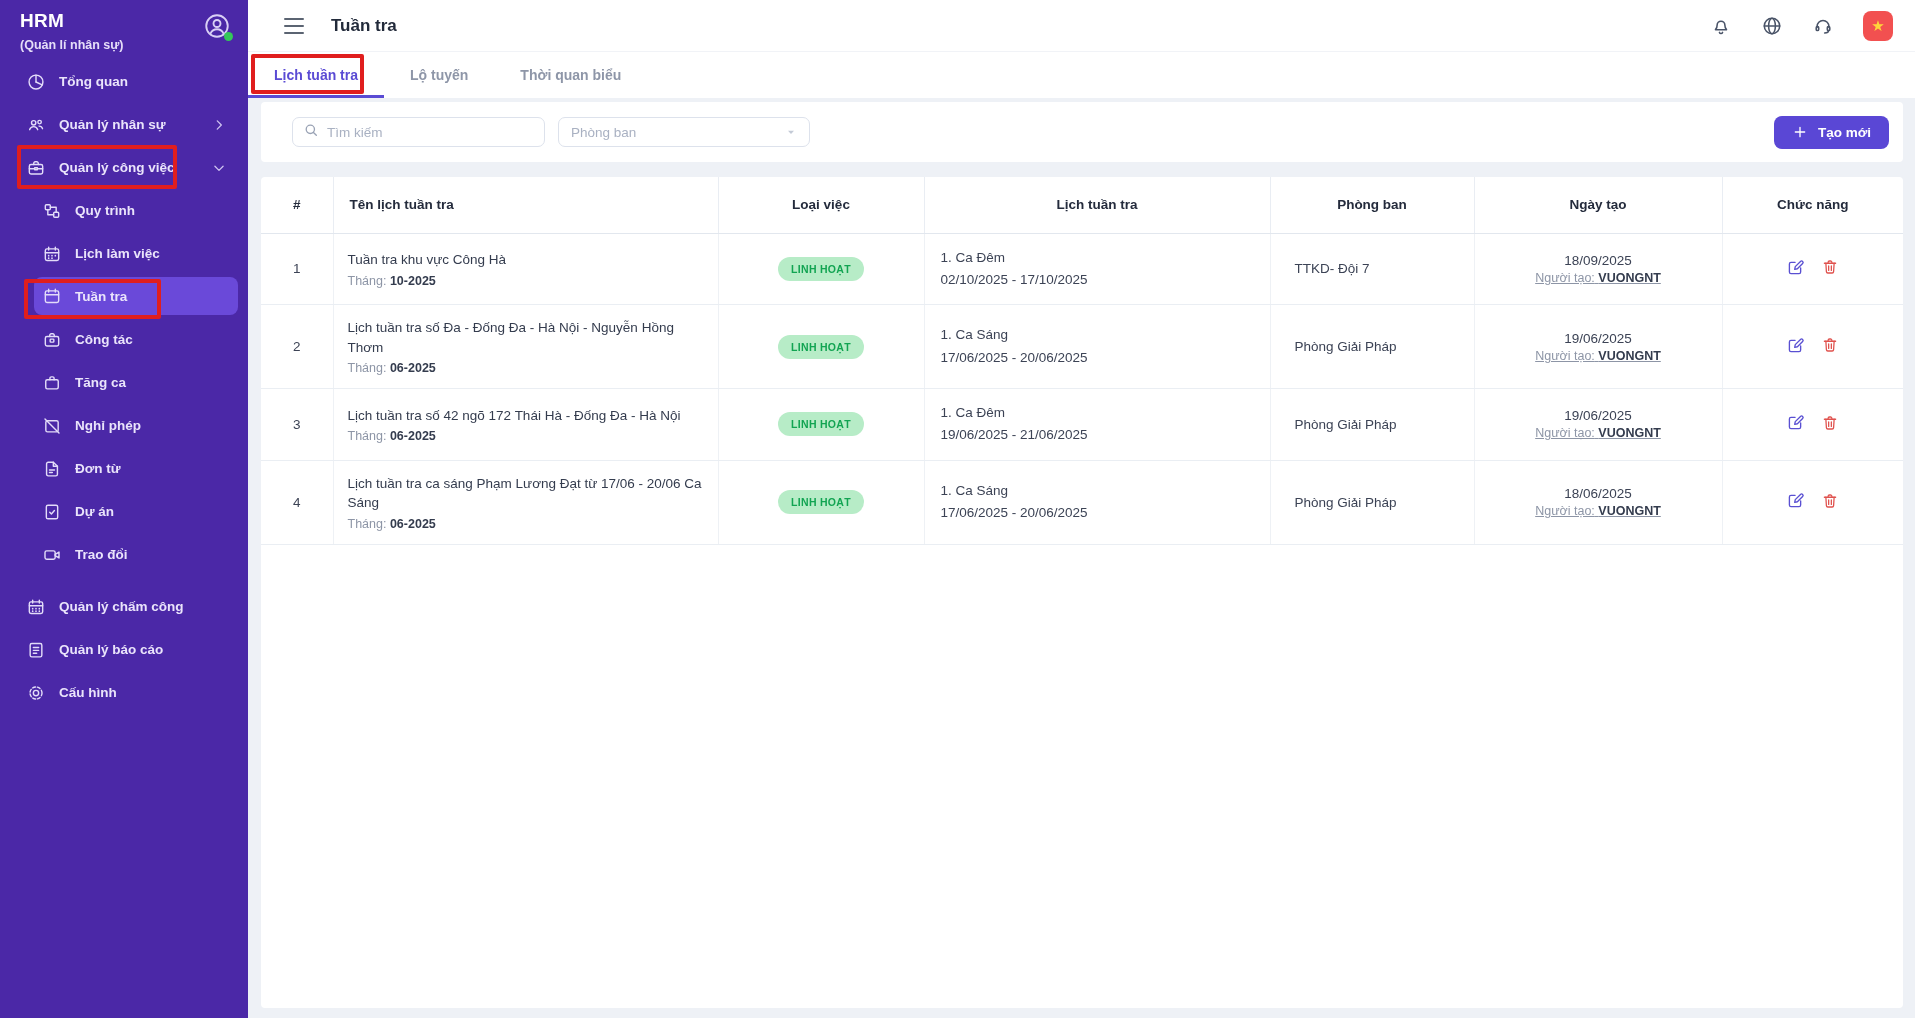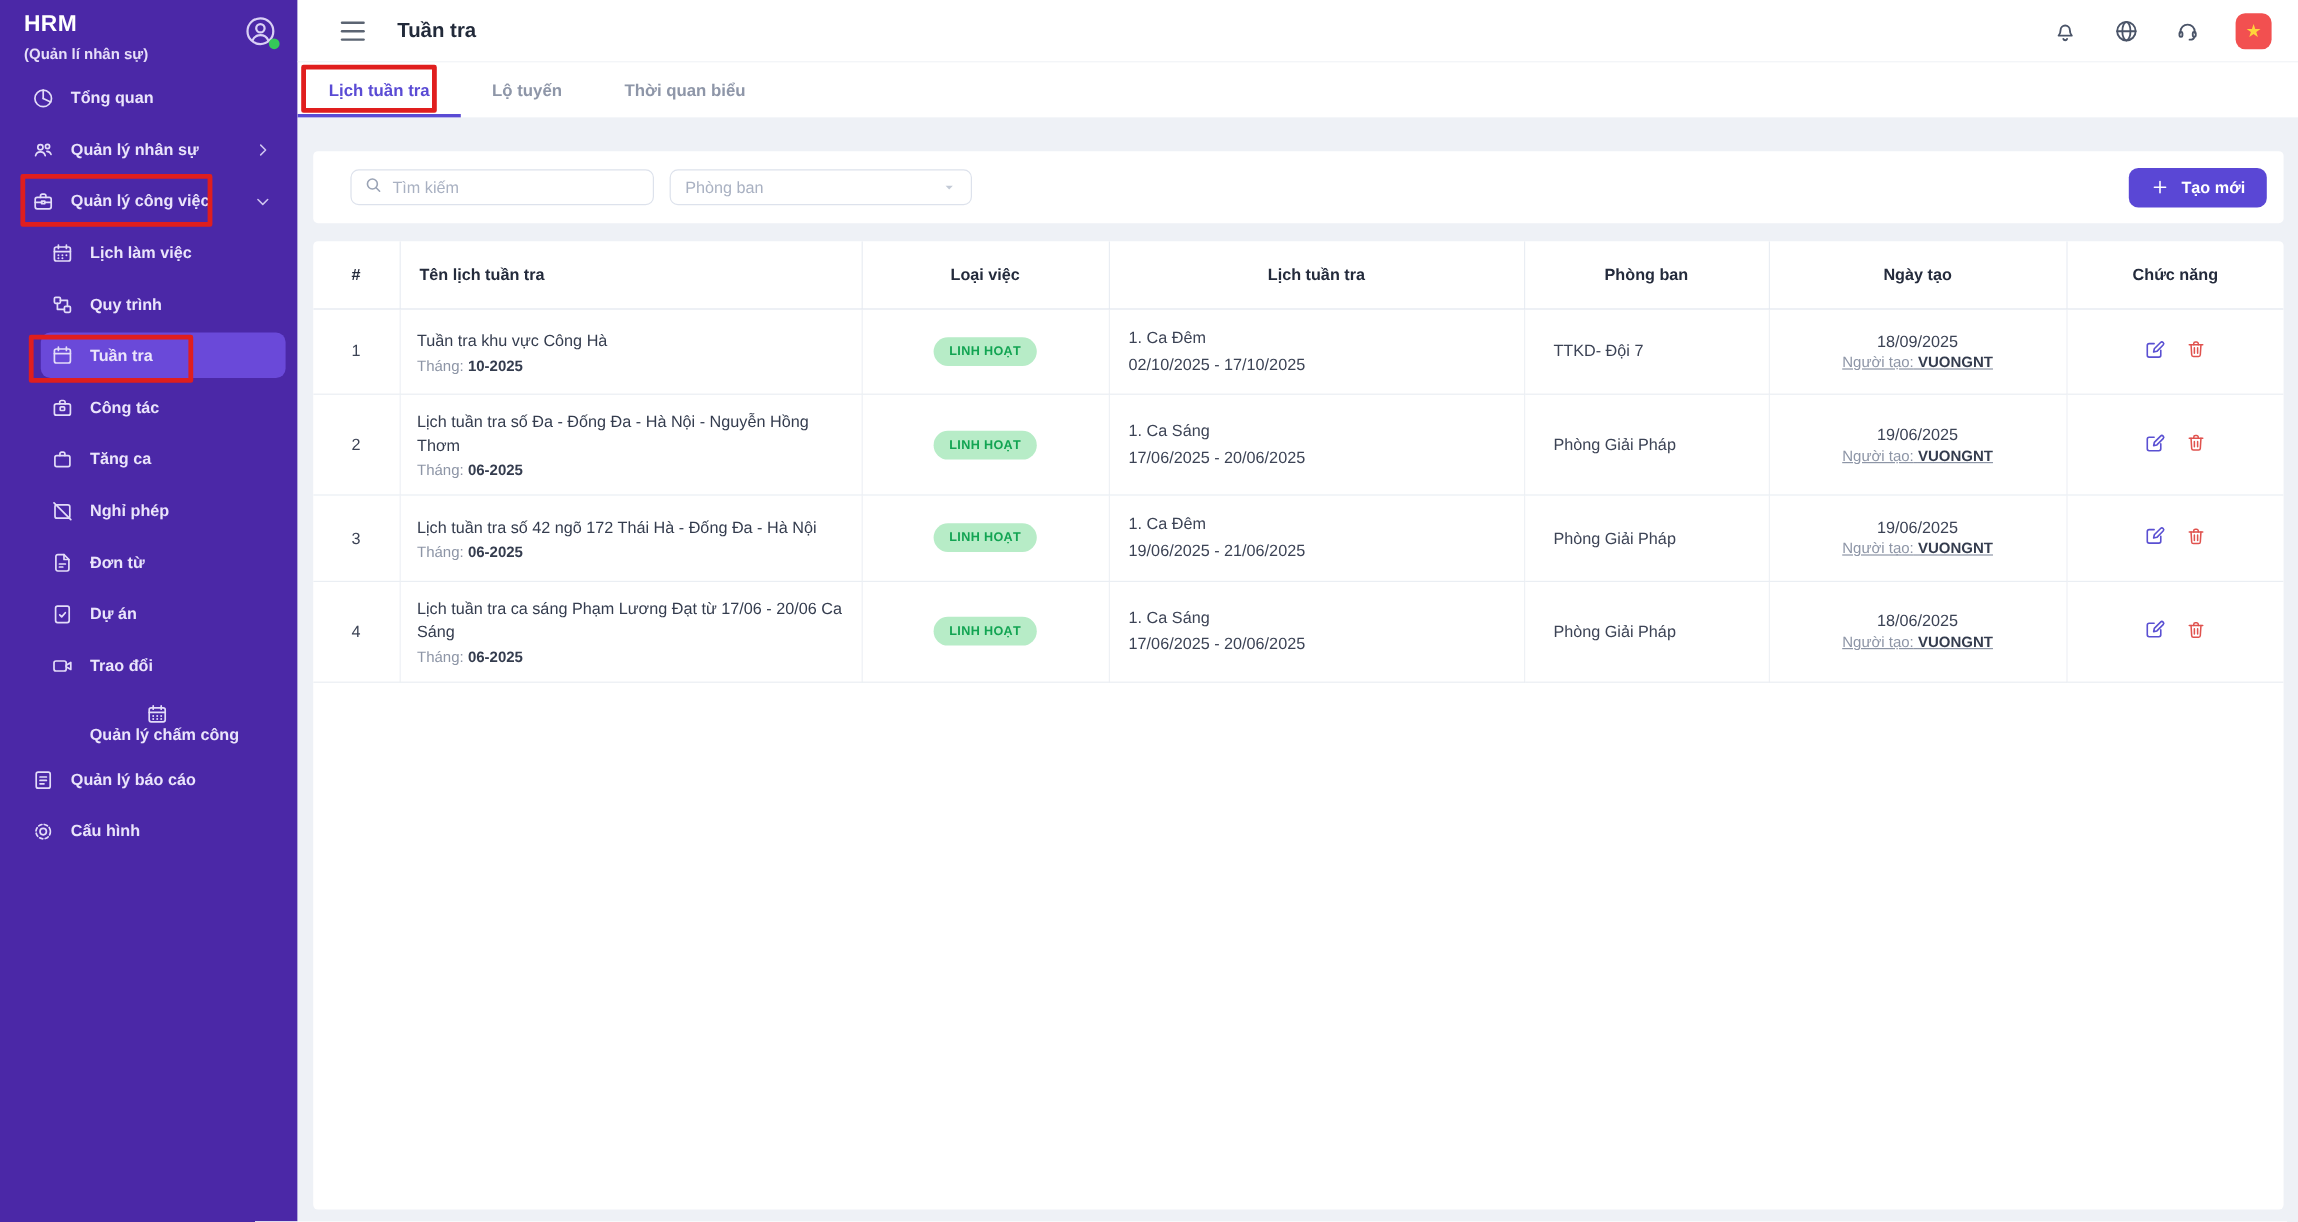--- a/index.html
+++ b/index.html
@@ -9,21 +9,21 @@
   
   .sidebar { position:absolute; left:0; top:0; width:248px; height:1018px; background:#4b28a7; color:#eae4fb; }
   .brand { padding:10px 0 0 20px; position:relative; }
   .brand-name { font-size:19px; font-weight:bold; color:#ffffff; letter-spacing:.3px; }
   .brand-sub { font-size:12.5px; font-weight:bold; color:#e6def8; margin-top:6px; }
   .account { position:absolute; top:11px; right:16px; width:30px; height:30px; color:#d9d0f5; cursor:pointer; }
   .account .dot { position:absolute; right:-1px; bottom:0; width:9px; height:9px; border-radius:50%; background:#35c759; }
   .nav { margin-top:8px; }
   .nav-item { height:43px; display:flex; align-items:center; padding-left:26px; font-size:13.5px; font-weight:bold; color:#eae4fb; position:relative; cursor:pointer; }
   .nav-item.sub { padding-left:42px; }
-  .nav-item.gap { margin-top:9px;flex-direction:column; }
+  .nav-item.gap { margin-top:9px; }
   .nav-item.active { background:#6a49d9; margin:2px 10px 3px 34px; height:38px; padding-left:8px; border-radius:8px; }
   .nav-icon { width:20px; height:20px; margin-right:13px; flex:0 0 20px; color:#e3dcf9; }
   .nav-icon svg, .account svg { display:block; }
   .nav-chevron { position:absolute; right:22px; top:50%; transform:translateY(-50%); width:14px; height:14px; color:#cfc4f0; }
 
   
   .topbar { position:absolute; left:248px; top:0; right:0; height:52px; background:#ffffff; display:flex; align-items:center; padding:0 22px 0 36px; border-bottom:1px solid #f1f3f7; }
   .hamburger { width:20px; height:16px; display:flex; flex-direction:column; justify-content:space-between; cursor:pointer; }
   .hamburger span { display:block; height:2px; border-radius:2px; background:#5b6472; }
   .page-title { margin-left:27px; font-size:17px; font-weight:bold; color:#222a3a; }
@@ -31,21 +31,21 @@
   .top-icon { width:22px; height:22px; cursor:pointer; color:#4a5468; }
   .flag-badge { width:30px; height:30px; border-radius:8px; background:#f25050; color:#ffd43b; display:flex; align-items:center; justify-content:center; font-size:15px; cursor:pointer; }
 
   
   .tabbar { position:absolute; left:248px; top:52px; right:0; height:46px; background:#ffffff; display:flex; align-items:stretch; }
   .tab { padding:0 26px; display:flex; align-items:center; font-size:14px; font-weight:bold; color:#8e96a8; position:relative; cursor:pointer; white-space:nowrap; }
   .tab.active { color:#5a4bd4; }
   .tab.active::after { content:""; position:absolute; left:0; right:0; bottom:0; height:3px; background:#5a4bd4; }
 
   
-  .content { position:absolute; left:248px; top:98px; right:0; bottom:0; background:#eef1f6; padding:28px 12px 10px 13px; display:flex; flex-direction:column; }
+  .content { position:absolute; left:248px; top:98px; right:0; bottom:0; background:#eef1f6; padding:4px 12px 10px 13px; display:flex; flex-direction:column; }
   .filter-card { background:#fff; border-radius:4px; height:60px; display:flex; align-items:center; padding:0 14px 0 31px; margin-bottom:15px; }
   .search-box { width:253px; height:30px; border:1px solid #dde2ec; border-radius:7px; display:flex; align-items:center; padding:0 10px; gap:8px; background:#fff; }
   .search-box svg { color:#9aa3b5; flex:0 0 16px; }
   .search-box input { border:none; outline:none; width:100%; font-size:13.5px; font-family:"Liberation Sans", sans-serif; color:#39414f; background:transparent; }
   .search-box input::placeholder { color:#a9b1c2; }
   .select-box { margin-left:13px; width:252px; height:30px; border:1px solid #dde2ec; border-radius:7px; display:flex; align-items:center; padding:0 12px; color:#a9b1c2; font-size:13.5px; cursor:pointer; background:#fff; }
   .select-caret { margin-left:auto; width:12px; height:12px; color:#c3cad6; }
   .create-btn { margin-left:auto; height:33px; padding:0 18px; background:#5a47d5; border:none; border-radius:8px; color:#fff; font-size:13.5px; font-weight:bold; font-family:"Liberation Sans", sans-serif; display:flex; align-items:center; gap:10px; cursor:pointer; }
   .create-btn svg { display:block; }
 
@@ -140,38 +140,38 @@
           </span>
         <span class="nav-label">Quản lý công việc</span>
         <span class="nav-chevron"><svg width="14" height="14" viewBox="0 0 24 24" fill="none" stroke="currentColor" stroke-width="2.2" stroke-linecap="round" stroke-linejoin="round">
               <polyline points="5,9 12,16 19,9"></polyline>
             </svg></span>
       </div>
 
       <div class="nav-item sub">
         <span class="nav-icon">
             <svg width="20" height="20" viewBox="0 0 24 24" fill="none" stroke="currentColor" stroke-width="1.7" stroke-linecap="round" stroke-linejoin="round">
-              <rect x="4" y="5.8" width="16" height="14" rx="2"></rect>
-              <path d="M8 3.8v3.4M16 3.8v3.4M4 10.4h16"></path>
-              <path d="M8 14h.01M12 14h.01M16 14h.01M8 17h.01M12 17h.01" stroke-width="2"></path>
-            </svg>
-          </span>
-        <span class="nav-label">Lịch làm việc</span>
-      </div>
-
-      <div class="nav-item sub">
-        <span class="nav-icon">
-            <svg width="20" height="20" viewBox="0 0 24 24" fill="none" stroke="currentColor" stroke-width="1.7" stroke-linecap="round" stroke-linejoin="round">
               <rect x="4" y="4.5" width="6" height="6" rx="1.2"></rect>
               <rect x="14" y="13.5" width="6" height="6" rx="1.2"></rect>
               <path d="M7 10.5v6h7"></path>
               <path d="M10 7.5h7v6"></path>
             </svg>
           </span>
         <span class="nav-label">Quy trình</span>
+      </div>
+
+      <div class="nav-item sub">
+        <span class="nav-icon">
+            <svg width="20" height="20" viewBox="0 0 24 24" fill="none" stroke="currentColor" stroke-width="1.7" stroke-linecap="round" stroke-linejoin="round">
+              <rect x="4" y="5.8" width="16" height="14" rx="2"></rect>
+              <path d="M8 3.8v3.4M16 3.8v3.4M4 10.4h16"></path>
+              <path d="M8 14h.01M12 14h.01M16 14h.01M8 17h.01M12 17h.01" stroke-width="2"></path>
+            </svg>
+          </span>
+        <span class="nav-label">Lịch làm việc</span>
       </div>
 
       <div class="nav-item sub active">
         <span class="nav-icon">
             <svg width="20" height="20" viewBox="0 0 24 24" fill="none" stroke="currentColor" stroke-width="1.7" stroke-linecap="round" stroke-linejoin="round">
               <rect x="4" y="5.8" width="16" height="14" rx="2"></rect>
               <path d="M8 3.8v3.4M16 3.8v3.4M4 10.4h16"></path>
             </svg>
           </span>
         <span class="nav-label">Tuần tra</span>

